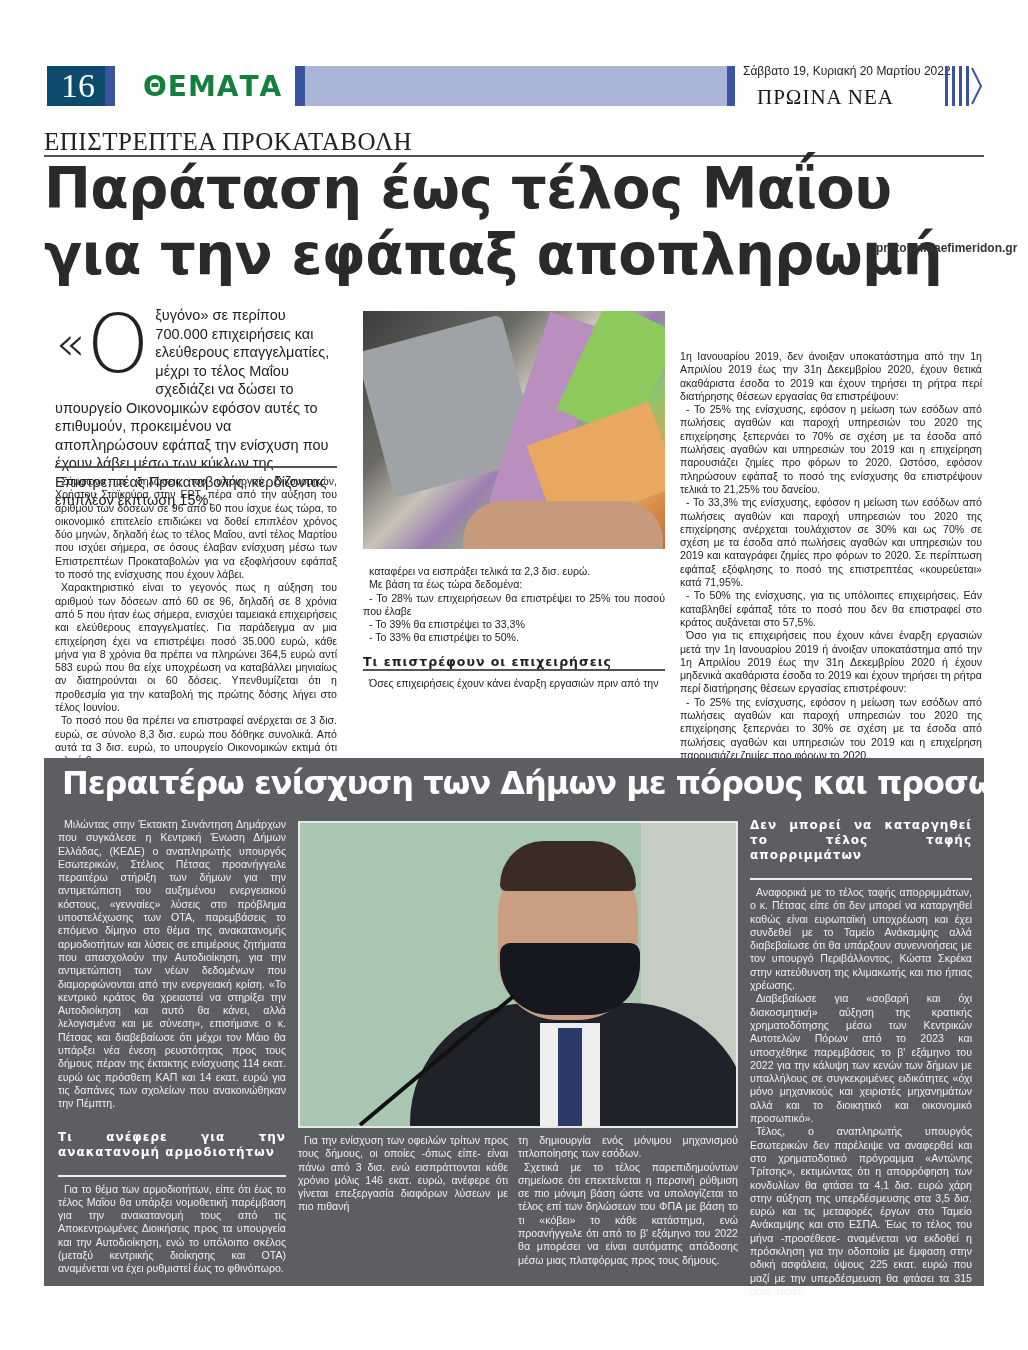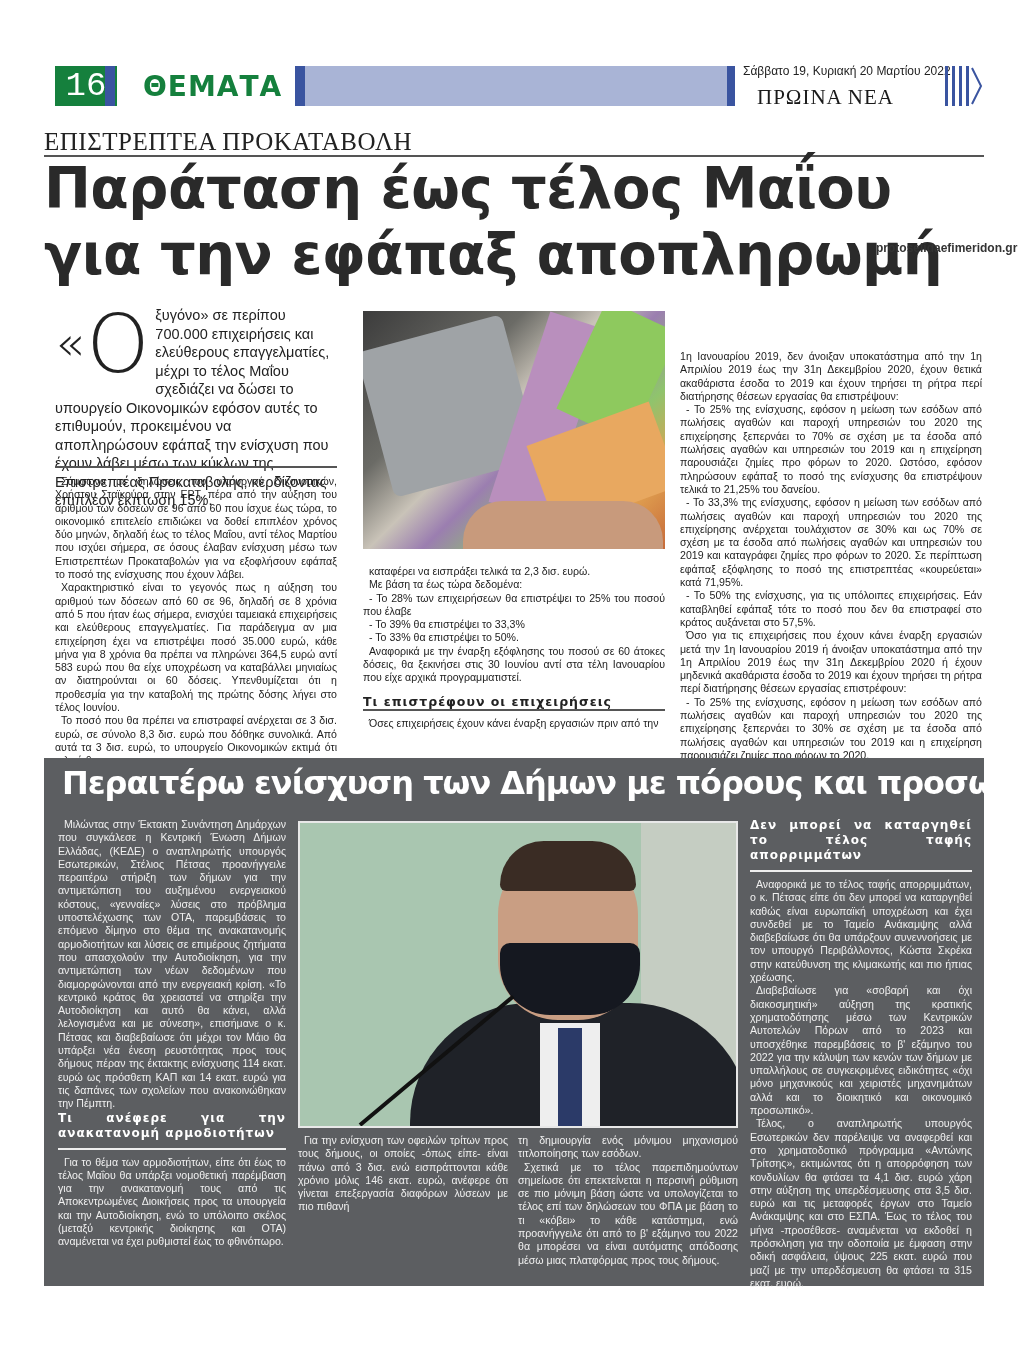--- a/index.html
+++ b/index.html
@@ -1,20 +1,20 @@
 <!DOCTYPE html>
 <html><head>
 <meta charset="utf-8">
 <style>
   * { box-sizing: border-box; margin: 0; padding: 0; }
   body { width: 1028px; height: 1350px; background: #ffffff; font-family: "Liberation Sans", sans-serif; color: #1a1a1a; position: relative; overflow: hidden; }
 
   
   .hdr { position: absolute; top: 66px; left: 43px; width: 940px; height: 40px; }
-  .pg-num { position: absolute; left: 12px; top: 0; width: 62px; height: 40px; background: #15803d; color: #fff; font-size: 34px; line-height: 40px; text-align: center; font-family: Liberation Mono, monospace; }
+  .pg-num { position: absolute; left: 4px; top: 0; width: 62px; height: 40px; background: #0c4a6e; color: #fff; font-size: 34px; line-height: 40px; text-align: center; font-family: Liberation Serif, serif; }
   .pg-num-bar { position: absolute; left: 62px; top: 0; width: 10px; height: 40px; background: #3a54a0; }
   .section-name { position: absolute; left: 100px; top: 4px; font-size: 28px; font-family: "DejaVu Sans", sans-serif; letter-spacing: 1px; color: #15803d; font-weight: bold; }
   .hdr-bar-l { position: absolute; left: 252px; top: 0; width: 10px; height: 40px; background: #3a54a0; }
   .hdr-band { position: absolute; left: 262px; top: 0; width: 424px; height: 40px; background: #a9b4d6; }
   .hdr-bar-r { position: absolute; left: 684px; top: 0; width: 8px; height: 40px; background: #3a54a0; }
   .hdr-date { position: absolute; left: 700px; top: -2px; font-size: 12px; color: #222; white-space: nowrap; font-family: "Liberation Sans Narrow", "Liberation Sans", sans-serif; }
   .hdr-paper { position: absolute; left: 714px; top: 19px; font-size: 21px; font-weight: normal; font-family: "Liberation Serif", serif; color: #1a1a1a; letter-spacing: 1px; }
   .hdr-logo { position: absolute; left: 900px; top: 0; width: 40px; height: 40px; }
   .hdr-logo i { position: absolute; top: 0; width: 3px; height: 40px; background: #3a54a0; }
 
@@ -47,21 +47,21 @@
   .box .col { color: #f0f0f0; }
   .photo2 { position: absolute; left: 254px; top: 63px; width: 440px; height: 307px; background: #a9c6b0; border: 2px solid #e8e8e8; overflow: hidden; }
   .photo2 .wall { position: absolute; right: 0; top: 0; width: 95px; height: 100%; background: #c5cdc2; }
   .photo2 .suit { position: absolute; left: 110px; top: 180px; width: 340px; height: 160px; background: #1f2228; border-radius: 120px 120px 0 0; }
   .photo2 .head { position: absolute; left: 198px; top: 22px; width: 140px; height: 175px; background: #c99e83; border-radius: 70px 70px 60px 60px; }
   .photo2 .hair { position: absolute; left: 200px; top: 18px; width: 136px; height: 50px; background: #3a2c24; border-radius: 70px 70px 10px 10px; }
   .photo2 .mask { position: absolute; left: 200px; top: 120px; width: 140px; height: 72px; background: #151820; border-radius: 10px 10px 50px 50px; }
   .photo2 .shirt { position: absolute; left: 240px; top: 200px; width: 60px; height: 110px; background: #eeeeee; }
   .photo2 .tie { position: absolute; left: 258px; top: 205px; width: 24px; height: 105px; background: #2b3a68; }
   .photo2 .mic { position: absolute; left: 60px; top: 300px; width: 200px; height: 4px; background: #111; transform: rotate(-40deg); transform-origin: left center; }
-  .box-sub { font-weight: bold; font-size: 12px; letter-spacing: 1px; border-bottom: 2px solid #eee; padding-bottom: 7px; margin: 0 0 6px; font-family: "DejaVu Sans", sans-serif; color: #fff; line-height: 15px; }
+  .box-sub { font-weight: bold; font-size: 12px; letter-spacing: 1px; border-bottom: 2px solid #eee; padding-bottom: 15px; margin: 0 0 6px; font-family: "DejaVu Sans", sans-serif; color: #fff; line-height: 15px; }
 </style>
 </head>
 <body>
 
 <div class="hdr">
   <div class="pg-num">16</div>
   <div class="pg-num-bar"></div>
   <div class="section-name">ΘΕΜΑΤΑ</div>
   <div class="hdr-bar-l"></div>
   <div class="hdr-band"></div>
@@ -106,41 +106,40 @@
   <div class="note50"></div>
   <div class="hand"></div>
 </div>
 
 <div class="col" style="left:363px; top:565px; width:302px;">
   <p>καταφέρει να εισπράξει τελικά τα 2,3 δισ. ευρώ.</p>
   <p>Με βάση τα έως τώρα δεδομένα:</p>
   <p>- Το 28% των επιχειρήσεων θα επιστρέψει το 25% του ποσού που έλαβε</p>
   <p>- Το 39% θα επιστρέψει το 33,3%</p>
   <p>- Το 33% θα επιστρέψει το 50%.</p>
-  <p>Αναφορικά με την έναρξη εξόφλησης του ποσού σε 60 άτοκες δόσεις, θα ξεκινήσει στις 30 Ιουνίου αντί στα τέλη Ιανουαρίου που είχε αρχικά προγραμματιστεί.</p>
   <div class="sub-head">Τι επιστρέφουν οι επιχειρήσεις</div>
   <p>Όσες επιχειρήσεις έχουν κάνει έναρξη εργασιών πριν από την</p>
 </div>
 
 <div class="col" style="left:680px; top:306px; width:302px;margin-top:44px;">
   <p style="text-indent:0">1η Ιανουαρίου 2019, δεν άνοιξαν υποκατάστημα από την 1η Απριλίου 2019 έως την 31η Δεκεμβρίου 2020, έχουν θετικά ακαθάριστα έσοδα το 2019 και έχουν τηρήσει τη ρήτρα περί διατήρησης θέσεων εργασίας θα επιστρέψουν:</p>
   <p>- Το 25% της ενίσχυσης, εφόσον η μείωση των εσόδων από πωλήσεις αγαθών και παροχή υπηρεσιών του 2020 της επιχείρησης ξεπερνάει το 70% σε σχέση με τα έσοδα από πωλήσεις αγαθών και υπηρεσιών του 2019 και η επιχείρηση παρουσιάζει ζημίες προ φόρων το 2020. Ωστόσο, εφόσον πληρώσουν εφάπαξ το ποσό της ενίσχυσης θα επιστρέψουν τελικά το 21,25% του δανείου.</p>
   <p>- Το 33,3% της ενίσχυσης, εφόσον η μείωση των εσόδων από πωλήσεις αγαθών και παροχή υπηρεσιών του 2020 της επιχείρησης ανέρχεται τουλάχιστον σε 30% και ως 70% σε σχέση με τα έσοδα από πωλήσεις αγαθών και υπηρεσιών του 2019 και καταγράφει ζημίες προ φόρων το 2020. Σε περίπτωση εφάπαξ εξόφλησης το ποσό της επιστρεπτέας «κουρεύεται» κατά 71,95%.</p>
   <p>- Το 50% της ενίσχυσης, για τις υπόλοιπες επιχειρήσεις. Εάν καταβληθεί εφάπαξ τότε το ποσό που δεν θα επιστραφεί στο κράτος αυξάνεται στο 57,5%.</p>
   <p>Όσο για τις επιχειρήσεις που έχουν κάνει έναρξη εργασιών μετά την 1η Ιανουαρίου 2019 ή άνοιξαν υποκατάστημα από την 1η Απριλίου 2019 έως την 31η Δεκεμβρίου 2020 ή έχουν μηδενικά ακαθάριστα έσοδα το 2019 και έχουν τηρήσει τη ρήτρα περί διατήρησης θέσεων εργασίας επιστρέφουν:</p>
   <p>- Το 25% της ενίσχυσης, εφόσον η μείωση των εσόδων από πωλήσεις αγαθών και παροχή υπηρεσιών του 2020 της επιχείρησης ξεπερνάει το 30% σε σχέση με τα έσοδα από πωλήσεις αγαθών και υπηρεσιών του 2019 και η επιχείρηση παρουσιάζει ζημίες προ φόρων το 2020.</p>
   <p>- Το 33,3% της ενίσχυσης, για τις υπόλοιπες επιχειρήσεις.</p>
 </div>
 
 <div class="box">
   <div class="box-title">Περαιτέρω ενίσχυση των Δήμων με πόρους και προσωπικό</div>
 
   <div class="col" style="left:14px; top:60px; width:228px;">
     <p>Μιλώντας στην Έκτακτη Συνάντηση Δημάρχων που συγκάλεσε η Κεντρική Ένωση Δήμων Ελλάδας, (ΚΕΔΕ) ο αναπληρωτής υπουργός Εσωτερικών, Στέλιος Πέτσας προανήγγειλε περαιτέρω στήριξη των δήμων για την αντιμετώπιση του αυξημένου ενεργειακού κόστους, «γενναίες» λύσεις στο πρόβλημα υποστελέχωσης των ΟΤΑ, παρεμβάσεις το επόμενο δίμηνο στο θέμα της ανακατανομής αρμοδιοτήτων και λύσεις σε επιμέρους ζητήματα που απασχολούν την Αυτοδιοίκηση, για την αντιμετώπιση των νέων δεδομένων που διαμορφώνονται από την ενεργειακή κρίση. «Το κεντρικό κράτος θα χρειαστεί να στηρίξει την Αυτοδιοίκηση και αυτό θα κάνει, αλλά λελογισμένα και με σύνεση», επισήμανε ο κ. Πέτσας και διαβεβαίωσε ότι μέχρι τον Μάιο θα υπάρξει νέα ένεση ρευστότητας προς τους δήμους πέραν της έκτακτης ενίσχυσης 114 εκατ. ευρώ ως πρόσθετη ΚΑΠ και 14 εκατ. ευρώ για τις δαπάνες των σχολείων που ανακοινώθηκαν την Πέμπτη.</p>
-    <div class="box-sub" style="margin-top:0">Τι ανέφερε για την ανακατανομή αρμοδιοτήτων</div>
+    <div class="box-sub" style="margin-top:19px">Τι ανέφερε για την ανακατανομή αρμοδιοτήτων</div>
     <p>Για το θέμα των αρμοδιοτήτων, είπε ότι έως το τέλος Μαΐου θα υπάρξει νομοθετική παρέμβαση για την ανακατανομή τους από τις Αποκεντρωμένες Διοικήσεις προς τα υπουργεία και την Αυτοδιοίκηση, ενώ το υπόλοιπο σκέλος (μεταξύ κεντρικής διοίκησης και ΟΤΑ) αναμένεται να έχει ρυθμιστεί έως το φθινόπωρο.</p>
   </div>
 
   <div class="photo2">
     <div class="wall"></div>
     <div class="suit"></div>
     <div class="shirt"></div>
     <div class="tie"></div>
     <div class="head"></div>
     <div class="hair"></div>

